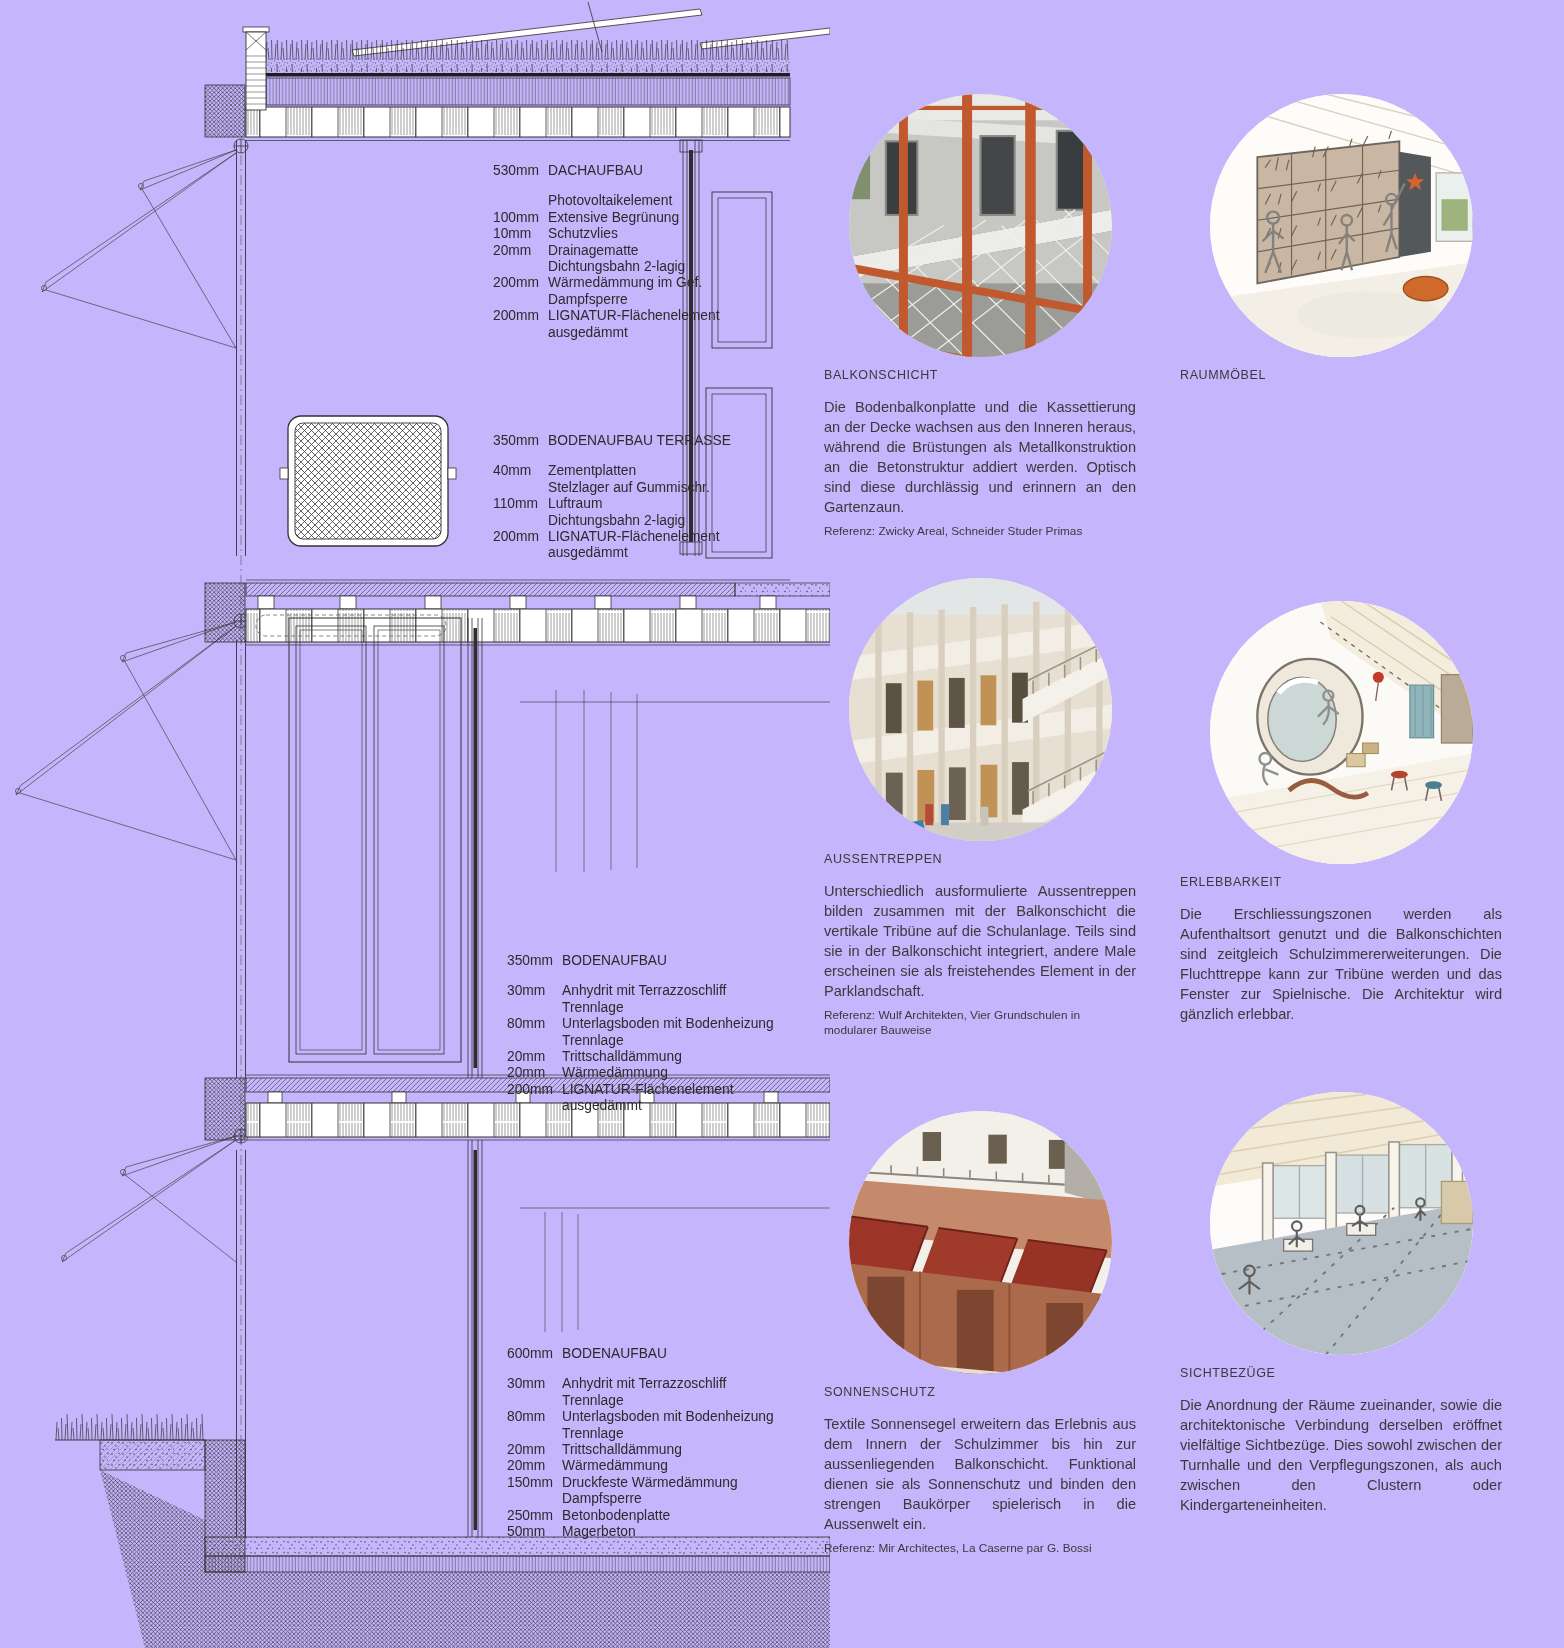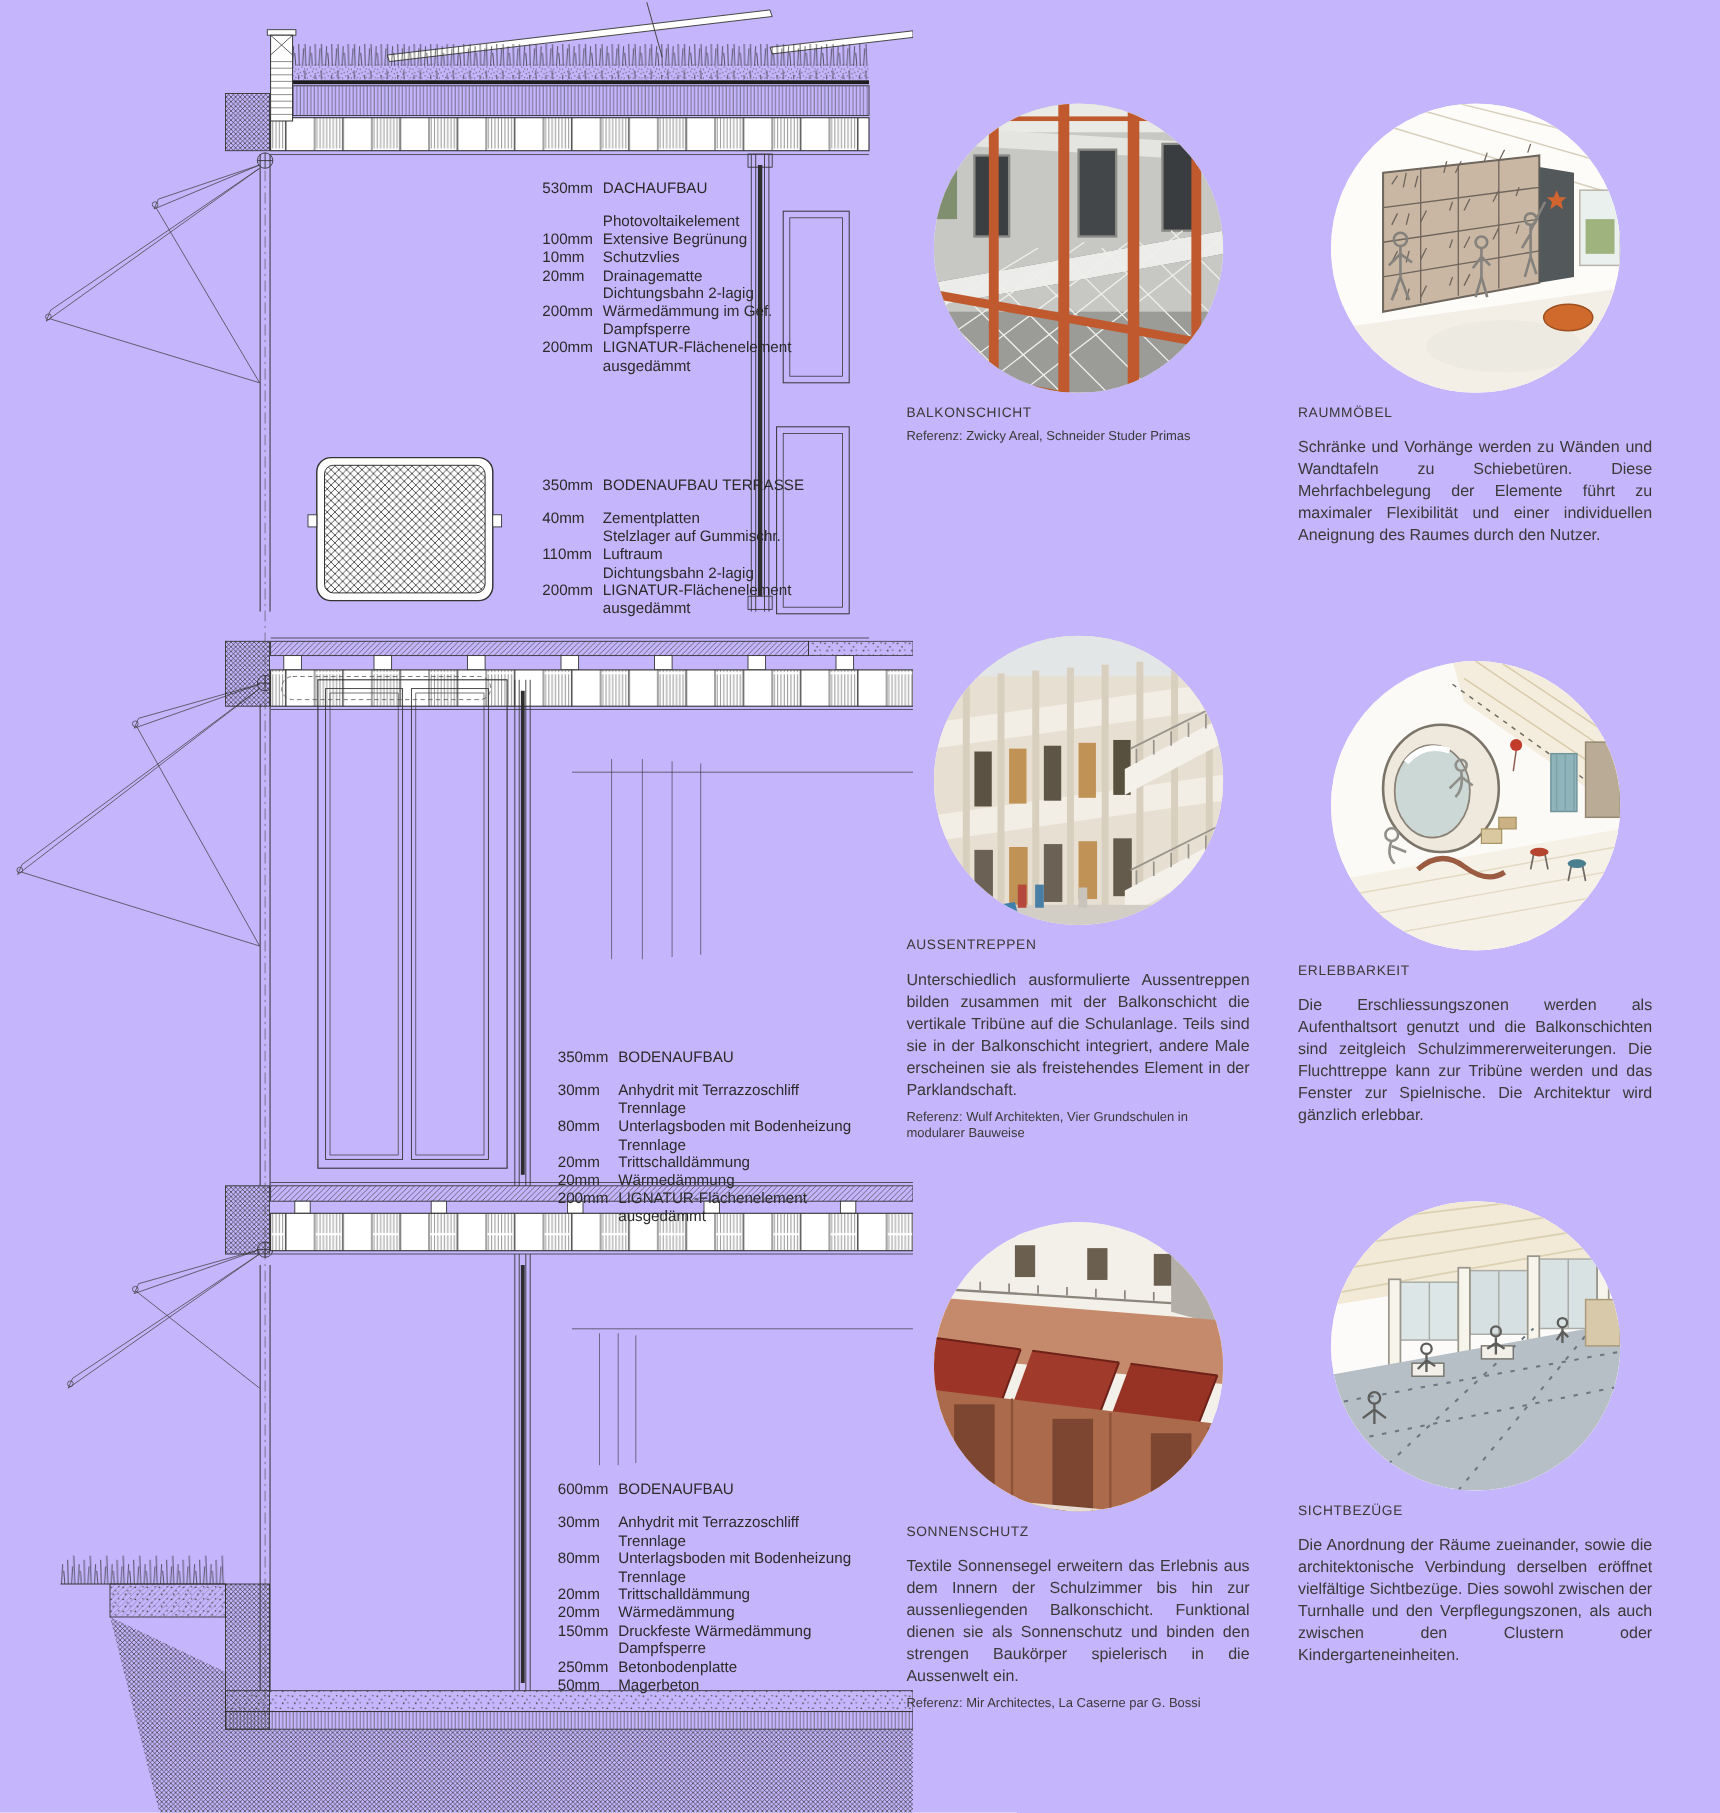--- a/index.html
+++ b/index.html
@@ -396,20 +396,21 @@
           <rect x="43" y="0" width="3.8" height="100"></rect>
           <rect x="67" y="0" width="4" height="100"></rect>
           <rect x="89" y="0" width="3.4" height="100"></rect>
         </g>
         <rect x="0" y="4.5" width="100" height="1.6" fill="#c05a2e"></rect>
         <line x1="0" y1="66" x2="100" y2="84" stroke="#c05a2e" stroke-width="3"></line>
         <line x1="0" y1="92" x2="56" y2="103" stroke="#b9551f" stroke-width="2.4"></line>
       </svg>
     </div>
     <h3 class="card-title">BALKONSCHICHT</h3>
+    <p class="card-text">Die Bodenbalkonplatte und die Kassettierung an der Decke wachsen aus den Inneren heraus, während die Brüstungen als Metallkonstruktion an die Betonstruktur addiert werden. Optisch sind diese durchlässig und erinnern an den Gartenzaun.</p>
     <p class="card-ref">Referenz: Zwicky Areal, Schneider Studer Primas</p>
   </div>
 
   <div class="card c2">
     <div class="circle">
       <svg viewBox="0 0 100 100">
         <rect width="100" height="100" fill="#fdfcf9"></rect>
         <g stroke="#d8cfbc" stroke-width="0.5">
           <line x1="30" y1="2" x2="100" y2="22"></line>
             <line x1="44" y1="0" x2="100" y2="14"></line>
@@ -436,21 +437,20 @@
           <circle cx="24" cy="47" r="2.3"></circle>
             <path d="M24,49 V60 M24,52 l-4,4 M24,52 l4,3 M24,60 l-3,8 M24,60 l3,8"></path>
           <circle cx="52" cy="48" r="2"></circle>
             <path d="M52,50 V60 M52,53 l-3,4 M52,53 l3,3 M52,60 l-2,7 M52,60 l2,7"></path>
           <circle cx="69" cy="40" r="2"></circle>
             <path d="M69,42 V53 M69,44 L74,34 M69,45 l-3,5 M69,53 l-2,7 M69,53 l2,6"></path>
         </g>
       </svg>
     </div>
     <h3 class="card-title">RAUMMÖBEL</h3>
-    <p class="card-text">Schränke und Vorhänge werden zu Wänden und Wandtafeln zu Schiebetüren. Diese Mehrfachbelegung der Elemente führt zu maximaler Flexibilität und einer individuellen Aneignung des Raumes durch den Nutzer.</p>
     <p class="card-ref"></p>
   </div>
 
   <div class="card c3">
     <div class="circle">
       <svg viewBox="0 0 100 100">
         <rect width="100" height="100" fill="#e7dfd2"></rect>
         <rect x="0" y="0" width="100" height="14" fill="#e3e6e6"></rect>
         <polygon points="0,30 100,16 100,25 0,39" fill="#f2eee5"></polygon>
         <polygon points="0,62 100,48 100,57 0,71" fill="#f2eee5"></polygon>

